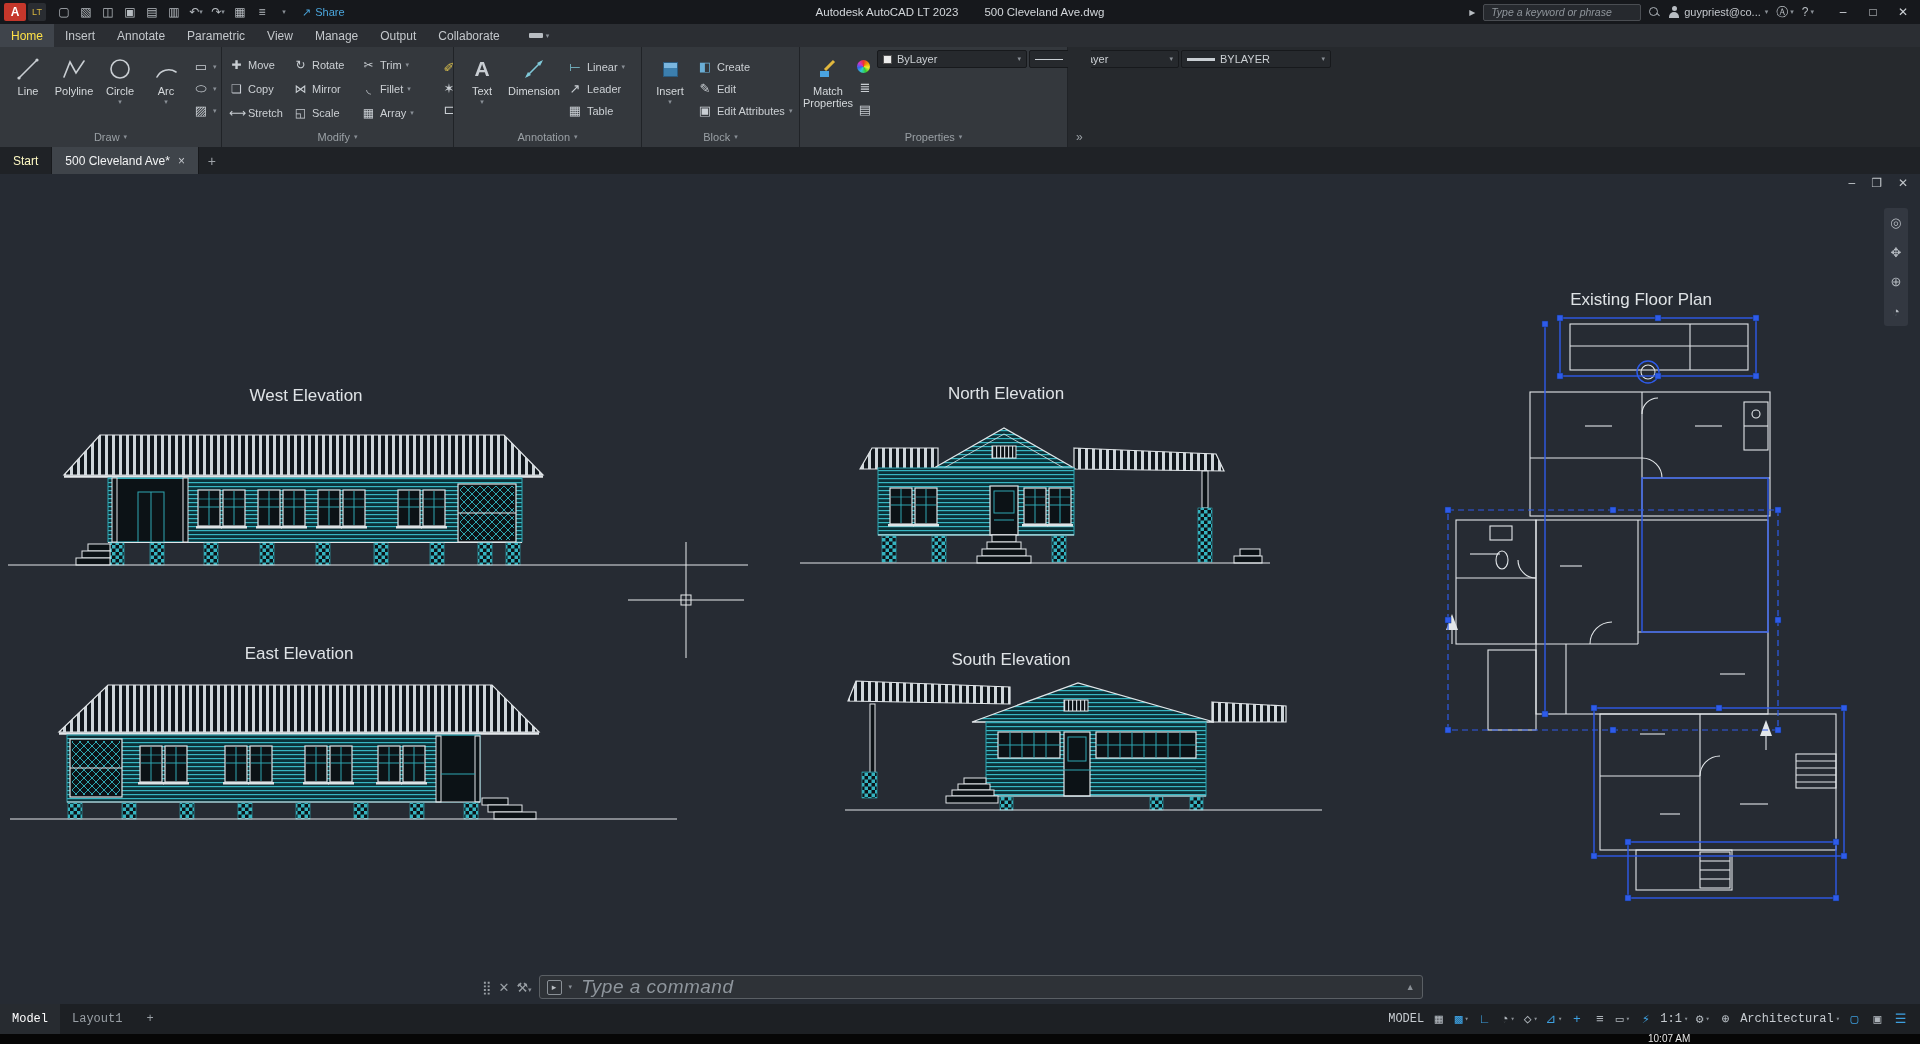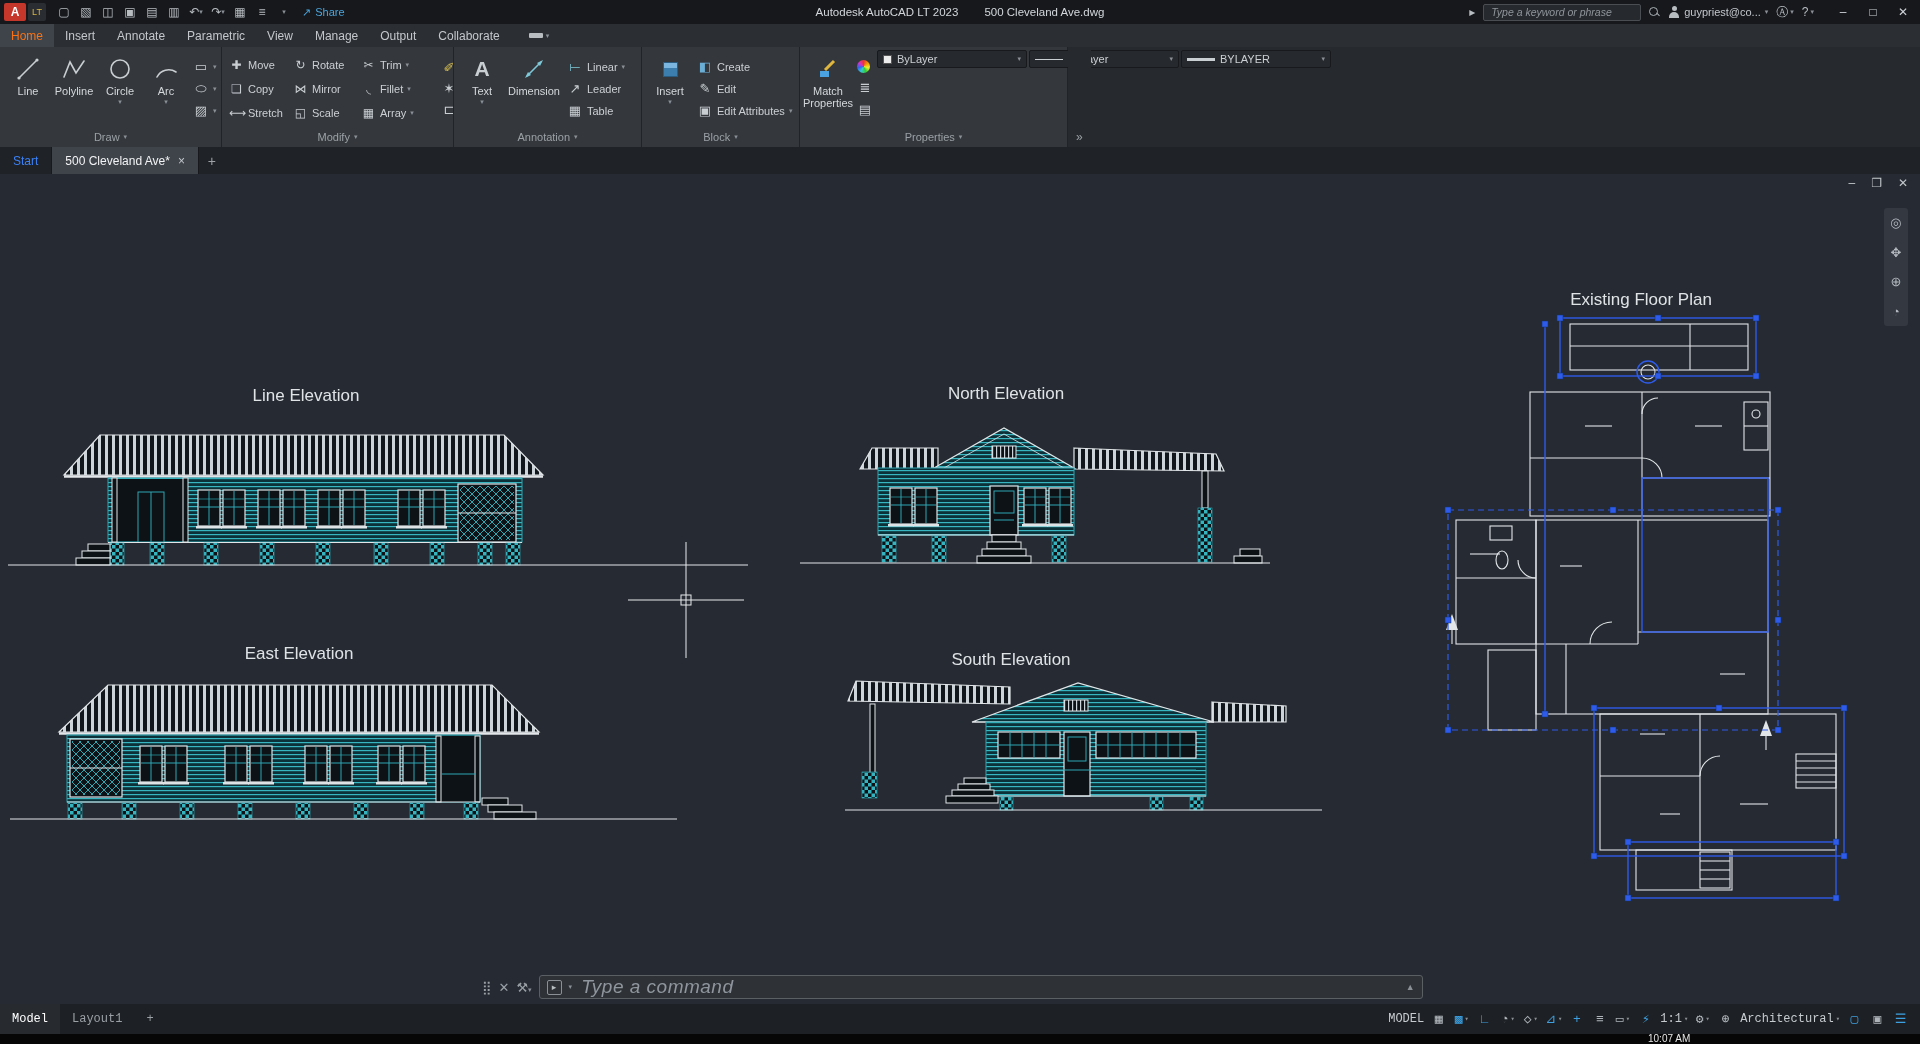--- a/index.html
+++ b/index.html
@@ -36,21 +36,21 @@
   .acct{display:flex;align-items:center;gap:4px;color:#c3c7cc;}
   .tbtn{color:#b8bdc2;font-size:12px;display:flex;align-items:center;gap:2px;}
   .winbtns{display:flex;margin-left:6px;}
   .winbtn{width:30px;height:24px;display:flex;align-items:center;justify-content:center;color:#cfd3d7;font-size:12px;}
   .carety{font-size:7px;color:#8a9096;}
 
   
   .tabrow{position:absolute;top:24px;left:0;right:0;height:23px;background:#2b2e33;
           display:flex;align-items:stretch;font-size:12px;z-index:49;}
   .rtab{padding:0 11px;display:flex;align-items:center;color:#c4c8cc;}
-  .rtab.active{background:#3f444b;color:#f97316;}
+  .rtab.active{background:#3f444b;color:#fde047;}
   .ribbon-toggle{margin-left:10px;display:flex;align-items:center;gap:3px;padding:0 8px;color:#b8bdc2;}
   .ribbon-toggle .bar{width:14px;height:5px;background:#b8bdc2;border-radius:1px;}
 
   
   .ribbon{position:absolute;top:47px;left:0;right:0;height:100px;background:#26292d;display:flex;z-index:48;}
   .panel{height:100%;border-right:1px solid #202327;background:#34383d;display:flex;flex-direction:column;}
   .pbody{flex:1;display:flex;align-items:stretch;padding:3px 5px 0;}
   .pfoot{height:20px;display:flex;align-items:center;justify-content:center;gap:4px;color:#9aa0a5;font-size:11px;}
   .bigbtn{min-width:46px;padding:4px 3px 0;display:flex;flex-direction:column;align-items:center;gap:1px;
           color:#d4d8db;font-size:11px;border-radius:2px;}
@@ -73,21 +73,21 @@
   .lwline{width:28px;border-top:3px solid #c9ced3;}
   .colorwheel{width:13px;height:13px;border-radius:50%;
       background:conic-gradient(#e33,#e90,#ee3,#3c3,#3cc,#36e,#c3c,#e33);}
   .prop-icons{display:flex;flex-direction:column;justify-content:center;gap:7px;margin:0 4px 0 6px;}
   .prop-sels{display:flex;flex-direction:row;justify-content:center;gap:2px;}
   .collapse-chip{display:flex;align-items:flex-end;padding:0 8px 3px;color:#9aa0a5;background:#26292d;font-size:12px;}
 
   
   .filetabs{position:absolute;top:147px;left:0;right:0;height:27px;background:#1f2226;display:flex;
             align-items:stretch;font-size:12px;z-index:47;}
-  .ftab{display:flex;align-items:center;padding:0 13px;color:#3b82f6;border-right:1px solid #17191c;gap:8px;}
+  .ftab{display:flex;align-items:center;padding:0 13px;color:#fef9c3;border-right:1px solid #17191c;gap:8px;}
   .ftab.active{background:#3f444a;color:#f2f3f4;}
   .ftab .x{color:#c3c7cc;font-size:12px;}
   .newtab{width:26px;display:flex;align-items:center;justify-content:center;color:#9ea3a8;font-size:14px;}
 
   
   .canvas{position:absolute;top:174px;left:0;width:1920px;height:830px;background:#262b33;overflow:hidden;}
   .canvas svg{position:absolute;inset:0;}
   .dlabel{position:absolute;color:#dfe3e6;font-size:17px;transform:translateX(-50%);white-space:nowrap;}
   .dwg-controls{position:absolute;top:2px;right:12px;display:flex;gap:16px;color:#c2c7cb;font-size:12px;}
   .navbar{position:absolute;top:34px;right:12px;width:24px;height:118px;background:rgba(62,68,76,.55);
@@ -706,21 +706,21 @@
         <rect class="grip" x="1542" y="537" width="6" height="6"></rect>
       </g>
 
       <g>
         <line x1="628" y1="426" x2="744" y2="426" stroke="#e8ecee" stroke-width="1"></line>
         <line x1="686" y1="368" x2="686" y2="484" stroke="#e8ecee" stroke-width="1"></line>
         <rect x="681" y="421" width="10" height="10" fill="none" stroke="#e8ecee" stroke-width="1"></rect>
       </g>
     </svg>
 
-    <div class="dlabel" style="left:306px;top:212px">Line Elevation</div>
+    <div class="dlabel" style="left:306px;top:212px">West Elevation</div>
     <div class="dlabel" style="left:1006px;top:210px">North Elevation</div>
     <div class="dlabel" style="left:299px;top:470px">East Elevation</div>
     <div class="dlabel" style="left:1011px;top:476px">South Elevation</div>
     <div class="dlabel" style="left:1641px;top:116px">Existing Floor Plan</div>
 
     <div class="dwg-controls">
       <span>–</span>
       <span>❐</span>
       <span>✕</span>
     </div>

